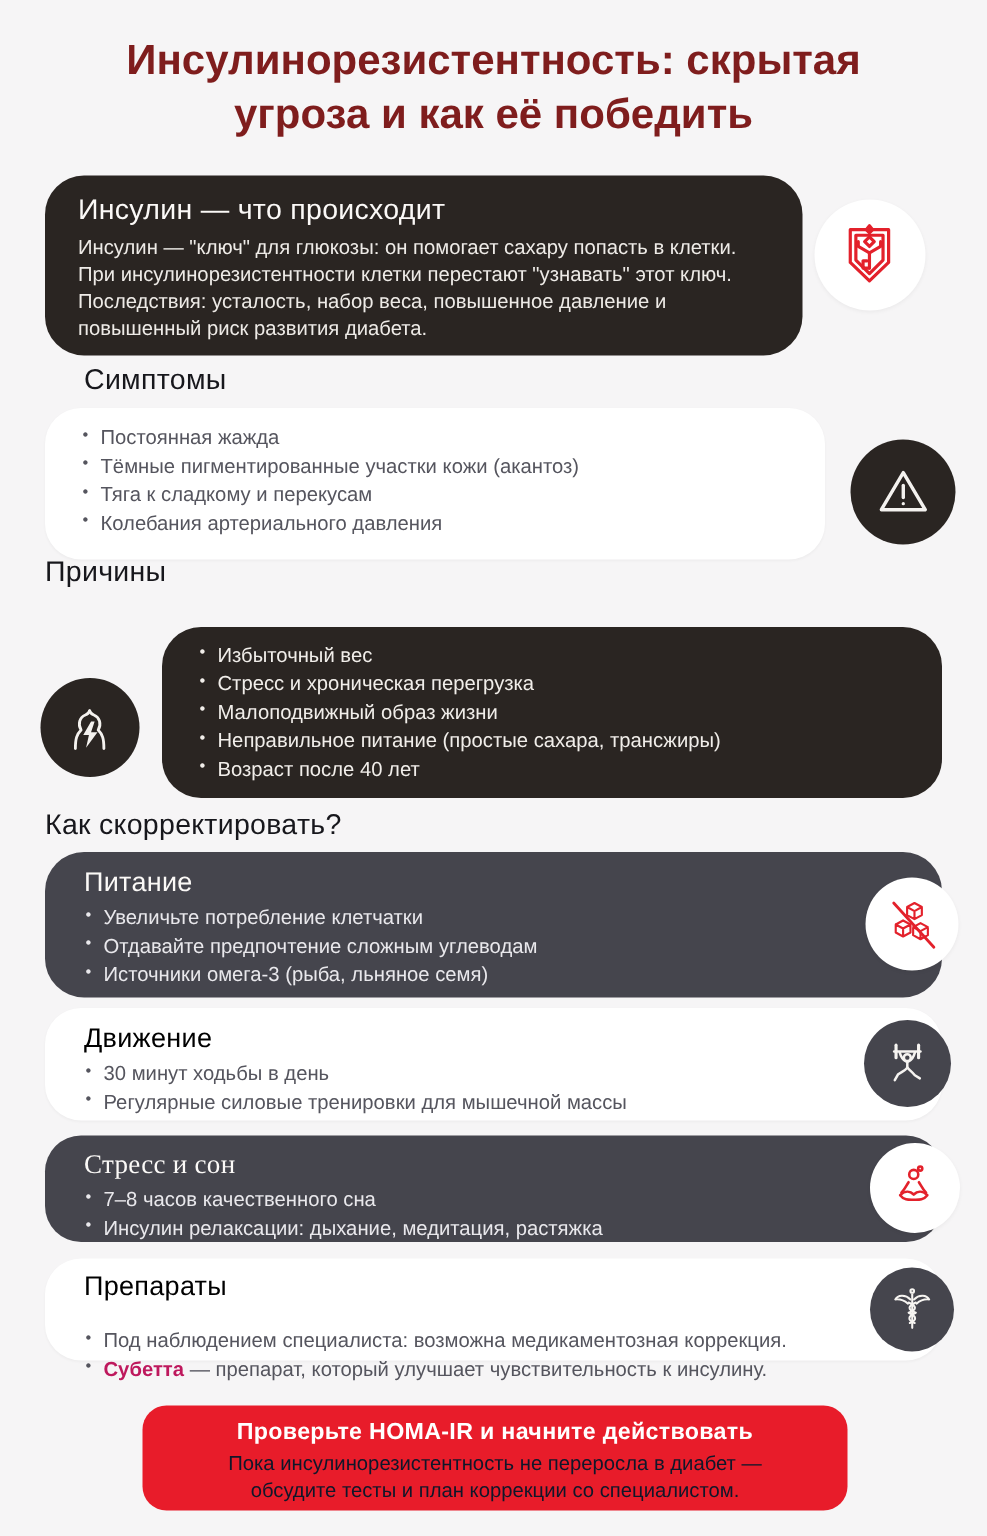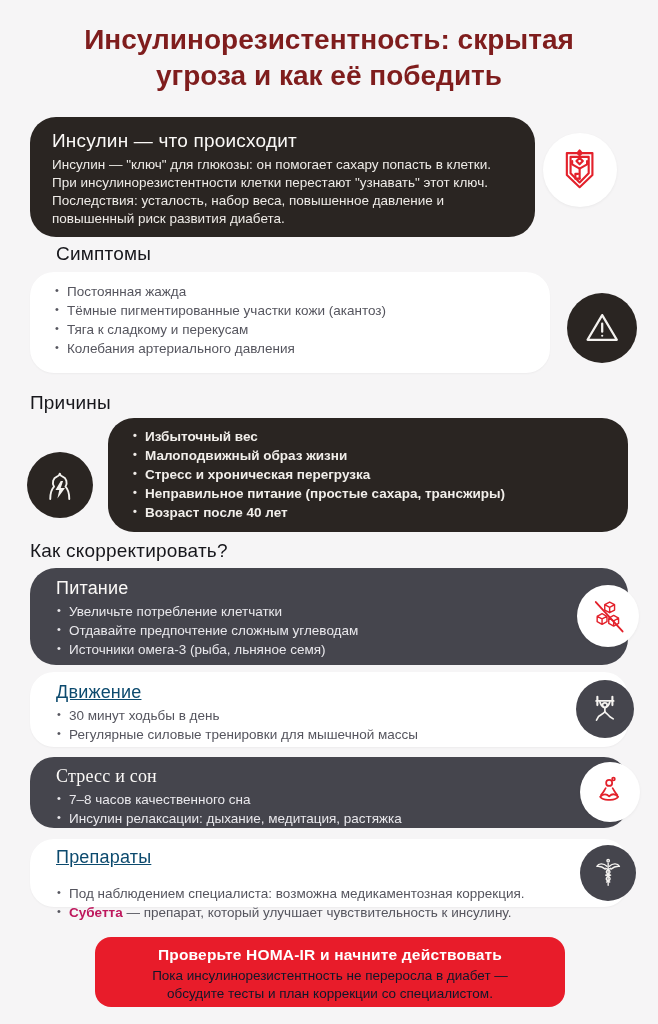--- a/index.html
+++ b/index.html
@@ -16,21 +16,21 @@
     font-size:28px;font-weight:700;color:#7f1d1d;line-height:1.3;
   }
   .page-title .inner{max-width:500px;margin:0 auto;}
   
   .card{border-radius:24px;box-sizing:border-box;}
   .card-dark{background:#2a2522;color:#f1eeea;}
   .card-slate{background:#45454d;color:#ecebef;}
   .card-white{background:#ffffff;color:#50505a;box-shadow:0 1px 2px rgba(0,0,0,0.04);}
   .card h3{margin:0 0 4px 0;font-size:19px;font-weight:500;letter-spacing:.2px;}
   .card-dark h3,.card-slate h3{color:#fbf9f7;}
-  .card-white h3{color:#0c4a6e;text-decoration:underline;}
+  .card-white h3{color:#000000;}
   .body-text{font-size:13.5px;line-height:1.34;color:#eeebe7;margin:0;}
   ul.bullets{list-style:none;margin:0;padding:0;}
   ul.bullets li{
     position:relative;padding-left:13px;font-size:13.5px;line-height:1.4;
   }
   ul.bullets li::before{
     content:"•";position:absolute;left:1px;top:0;font-size:11px;line-height:inherit;
   }
   .card-dark ul.bullets li{color:#f1eeea;}
   .card-slate ul.bullets li{color:#e9e8ec;}
@@ -88,26 +88,26 @@
   </ul>
 </div>
 <div class="abs icon-circle circle-dark" style="left:567px;top:293px;width:70px;height:70px;">
   <svg viewBox="0 0 100 100" fill="none" stroke="#f4f2ef" stroke-width="4.5" stroke-linecap="round" stroke-linejoin="round">
     <path d="M50 24 L79 73 H21 Z"></path>
     <line x1="50" y1="41" x2="50" y2="57"></line>
     <circle cx="50" cy="65" r="2.2" fill="#f4f2ef" stroke="none"></circle>
   </svg>
 </div>
 
-<div class="abs section-heading" style="left:30px;top:392px;">Причины</div>
+<div class="abs section-heading" style="left:30px;top:371px;">Причины</div>
 <div class="abs card card-dark" style="left:108px;top:418px;width:520px;height:114px;padding:10px 24px;border-radius:26px;">
-  <ul class="bullets" style="line-height:1.38;font-weight:bold;">
+  <ul class="bullets" style="line-height:1.38;">
     <li>Избыточный вес</li>
+    <li>Стресс и хроническая перегрузка</li>
     <li>Малоподвижный образ жизни</li>
-    <li>Стресс и хроническая перегрузка</li>
     <li>Неправильное питание (простые сахара, трансжиры)</li>
     <li>Возраст после 40 лет</li>
   </ul>
 </div>
 <div class="abs icon-circle circle-dark" style="left:27px;top:452px;width:66px;height:66px;">
   <svg viewBox="0 0 100 100" fill="none" stroke="#f4f2ef" stroke-width="4" stroke-linecap="round" stroke-linejoin="round">
     <path d="M30 80 C30 66 32 60 38 54 C33 46 36 36 44 33 C47 32 49 30 50 27"></path>
     <path d="M70 80 C70 66 68 60 62 54 C67 46 64 36 56 33 C53 32 51 30 50 27"></path>
     <path d="M52 42 L41 61 H49 L45 79 L61 57 H52 L57 42 Z" fill="#f4f2ef" stroke="none"></path>
   </svg>

